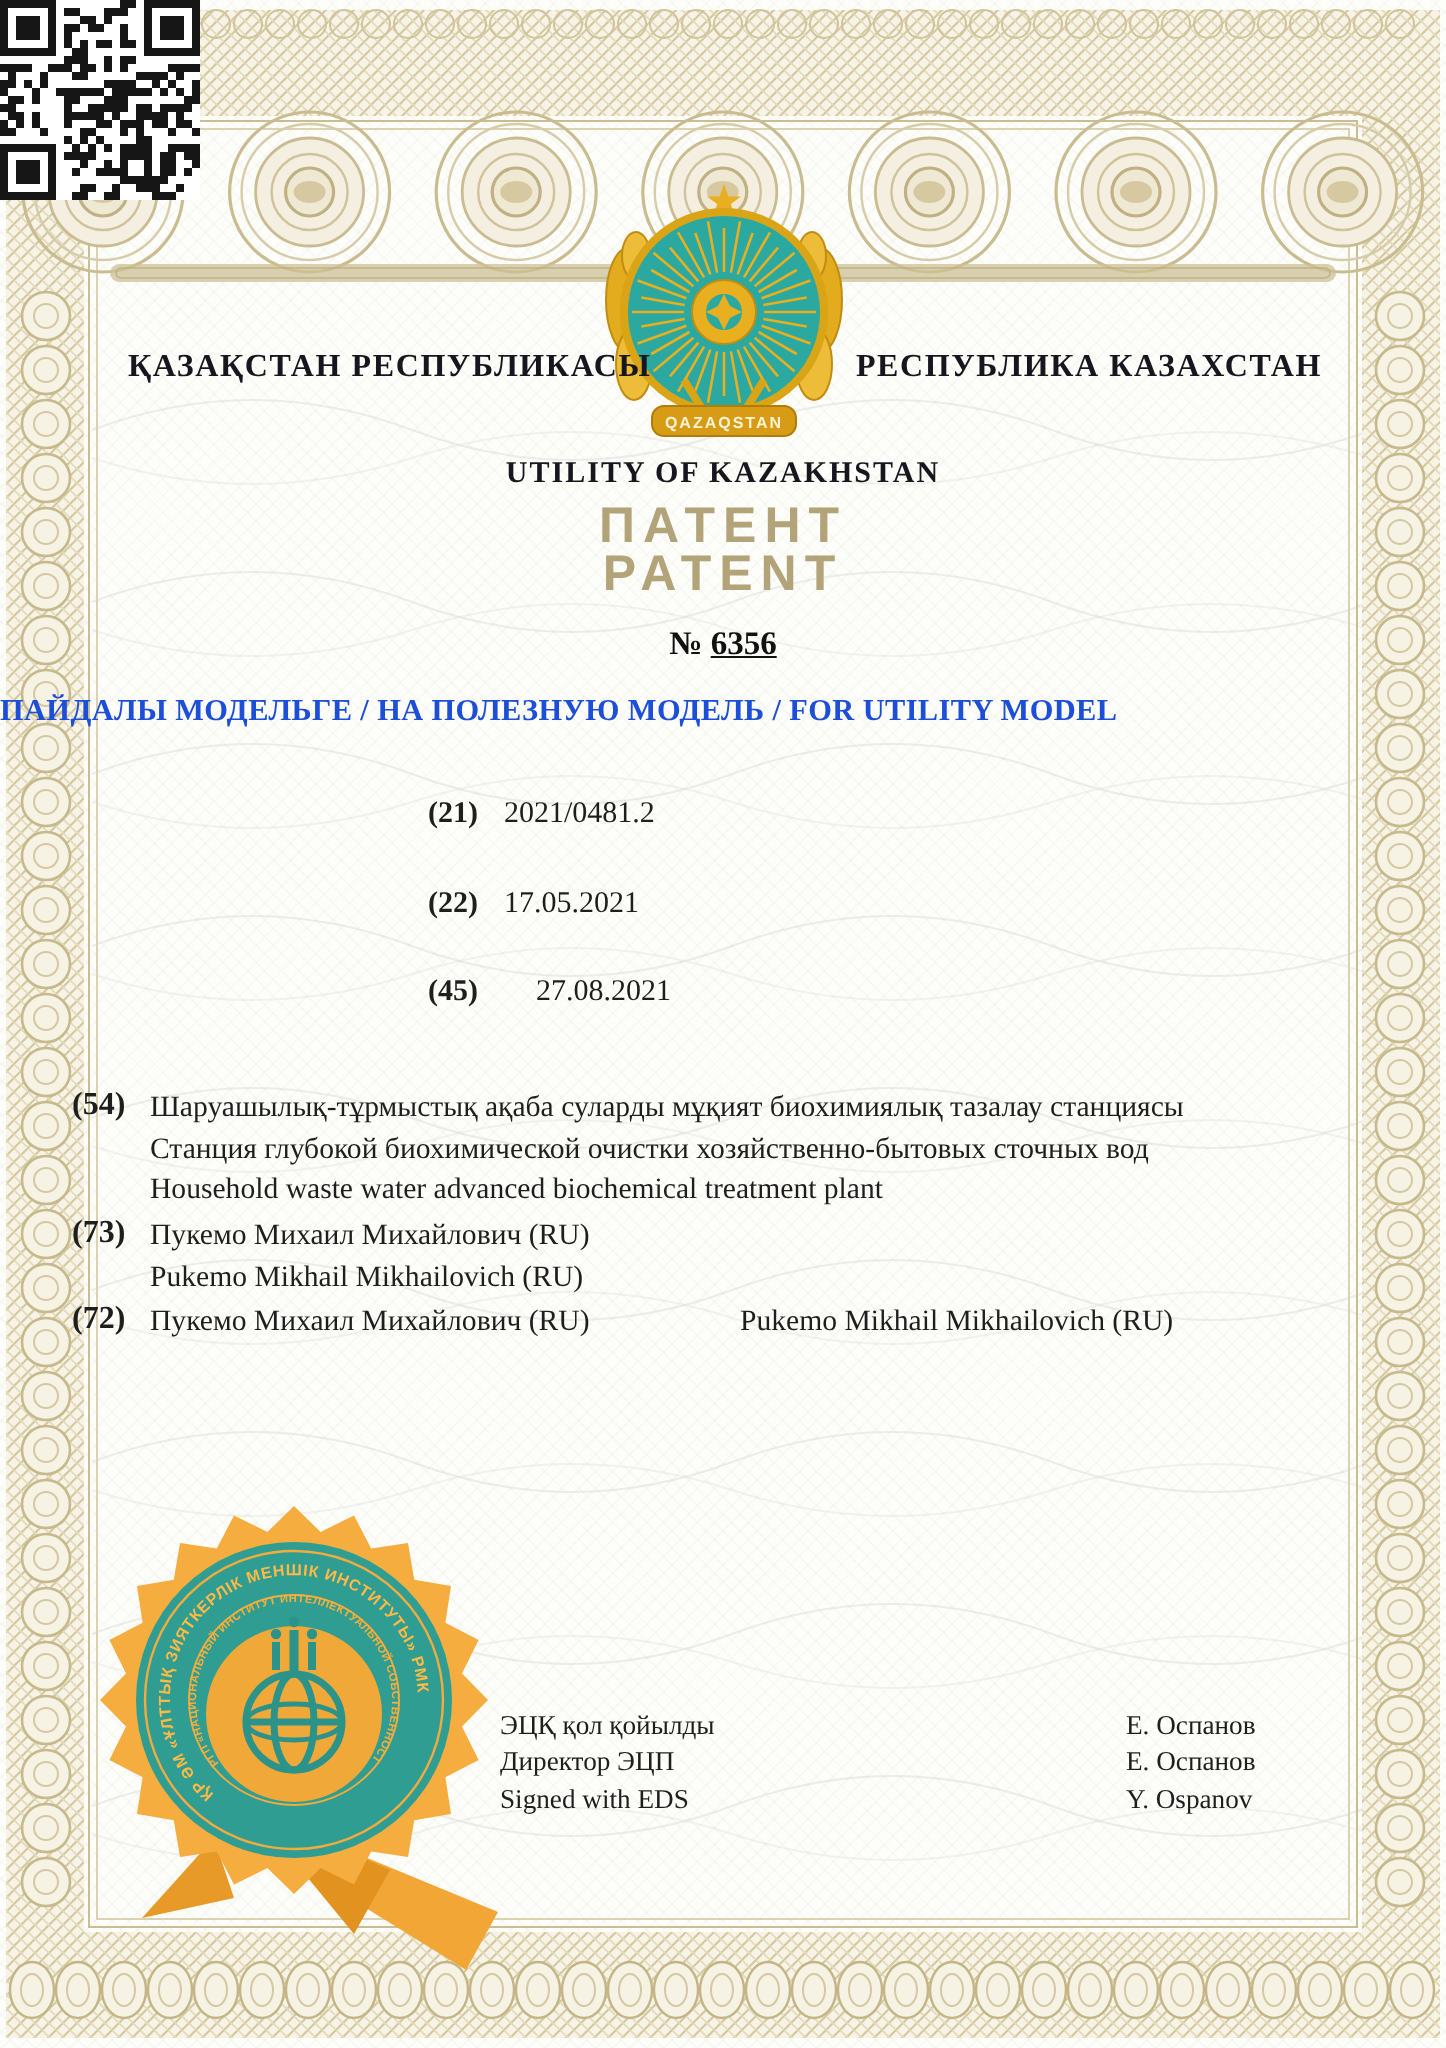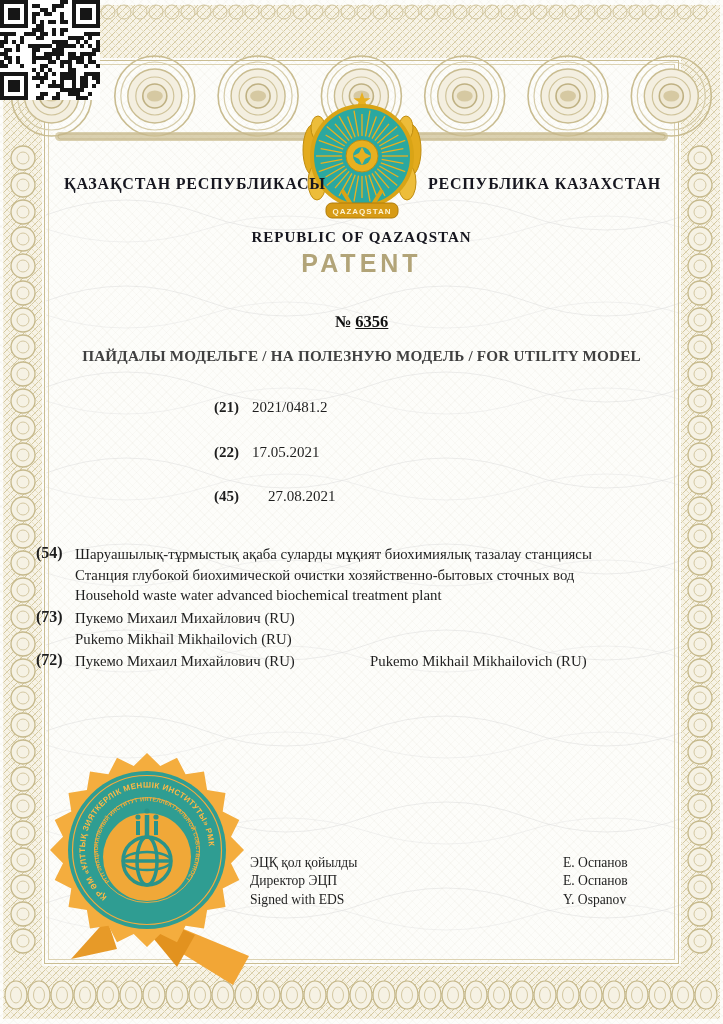--- a/index.html
+++ b/index.html
@@ -27,22 +27,22 @@
   .patent-title{
     top:251px;left:0;right:0;text-align:center;
     font-family:"Liberation Sans",sans-serif;font-weight:bold;font-size:25px;
     letter-spacing:4px;line-height:24px;color:#b2a478;
   }
   .patent-number{
     top:312px;left:0;right:0;text-align:center;font-weight:bold;font-size:16.5px;color:#111;
   }
   .patent-number .num{text-decoration:underline;}
   .kind-title{
-    top:347px;left:0;right:0;text-align:center;font-weight:bold;font-size:15.2px;
-    letter-spacing:.2px;color:#404040;
+    top:347px;left:0;right:0;font-weight:bold;font-size:15.2px;
+    letter-spacing:.2px;color:#1d4ed8;
   }
   .field-code{font-weight:bold;font-size:15px;}
   .field-value{font-size:15px;}
   .sec-code{left:36px;font-weight:bold;font-size:16px;}
   .sec-text{left:75px;font-size:14.8px;line-height:20.5px;}
   .sig{font-size:13.6px;line-height:18.4px;white-space:nowrap;}
   .foot{font-size:13.6px;line-height:18.4px;white-space:nowrap;}
   .qr-box{left:70px;top:393px;}
 </style>
 </head>
@@ -419,23 +419,24 @@
     <path d="M61,57 L64,63 L70,66 L64,69 L61,75 L58,69 L52,66 L58,63 Z" fill="#e8b020"></path>
     <path d="M41,100 L51,116 H71 L81,100" fill="none" stroke="#d9a416" stroke-width="4"></path>
     <g>
       <rect x="25" y="113" width="72" height="15" rx="6" fill="#d79b16" stroke="#b17c08" stroke-width="1"></rect>
       <text x="61" y="124" text-anchor="middle" font-family="Liberation Sans, sans-serif" font-size="8" font-weight="bold" fill="#fdf4d4" letter-spacing="1">QAZAQSTAN</text>
     </g>
   </svg>
 
   <div class="abs hdr-country" style="left:64px;">ҚАЗАҚСТАН РЕСПУБЛИКАСЫ</div>
   <div class="abs hdr-country" style="right:62px;">РЕСПУБЛИКА КАЗАХСТАН</div>
-  <div class="abs hdr-en">REPUBLIC OF QAZAQSTAN</div>
+  <div class="abs hdr-en">UTILITY OF KAZAKHSTAN</div>
 
   <div class="abs patent-title">
+    <div>ПАТЕНТ</div>
     <div>PATENT</div>
   </div>
 
   <div class="abs patent-number">
     <span>№</span>
     <span class="num">6356</span>
   </div>
 
   <div class="abs kind-title">ПАЙДАЛЫ МОДЕЛЬГЕ / НА ПОЛЕЗНУЮ МОДЕЛЬ / FOR UTILITY MODEL</div>
 

